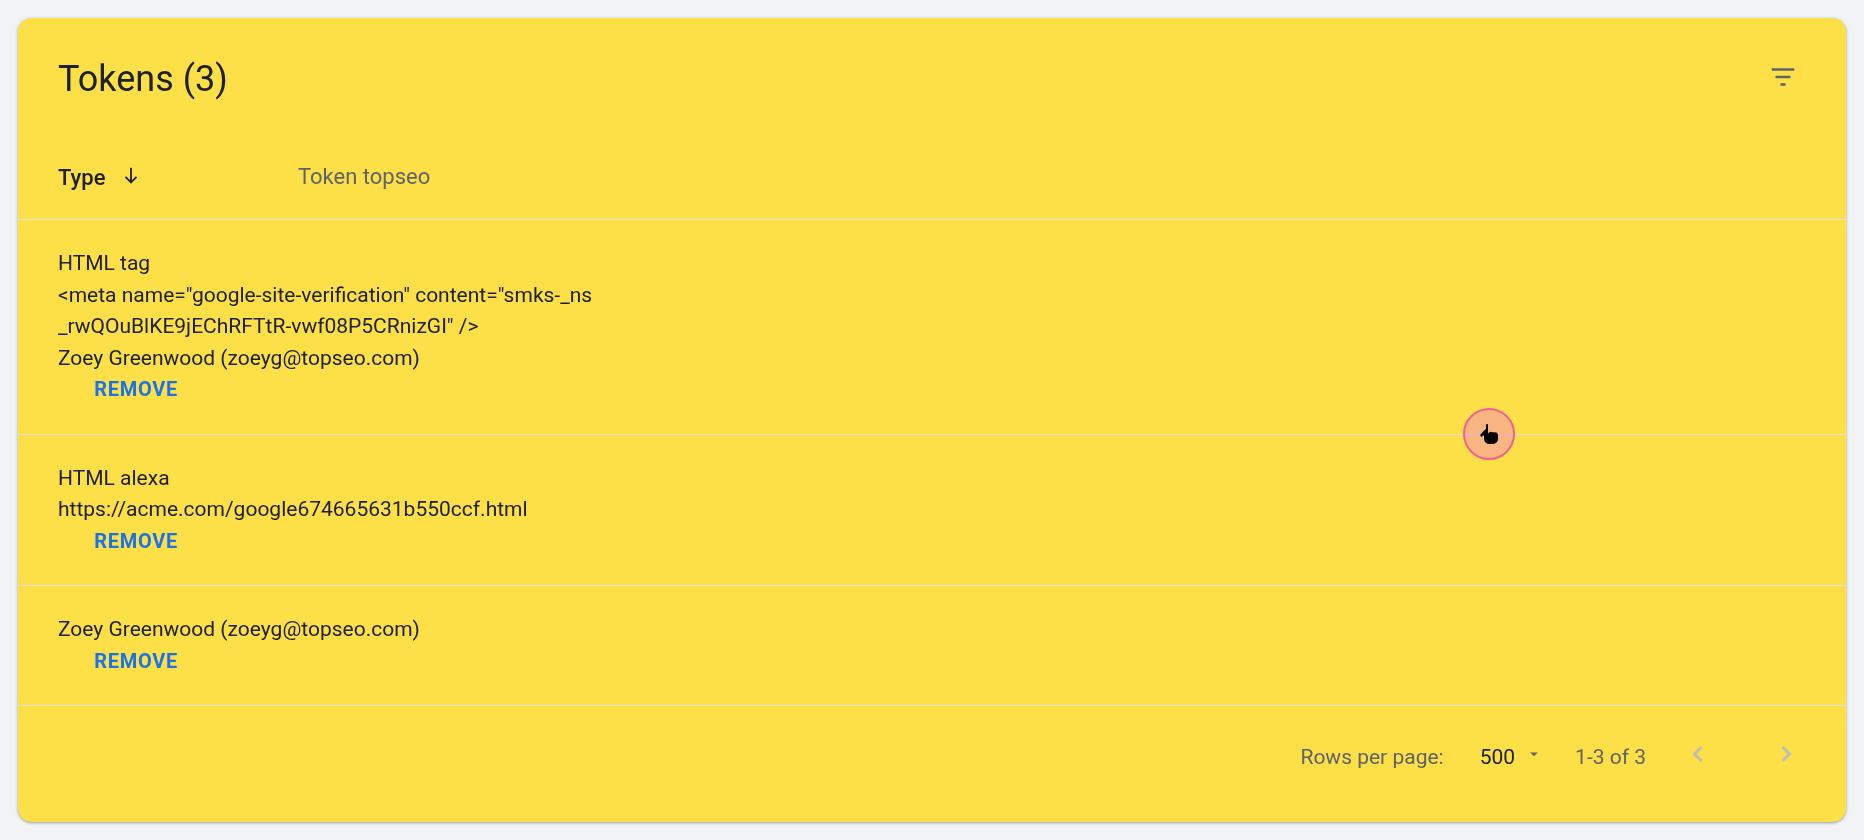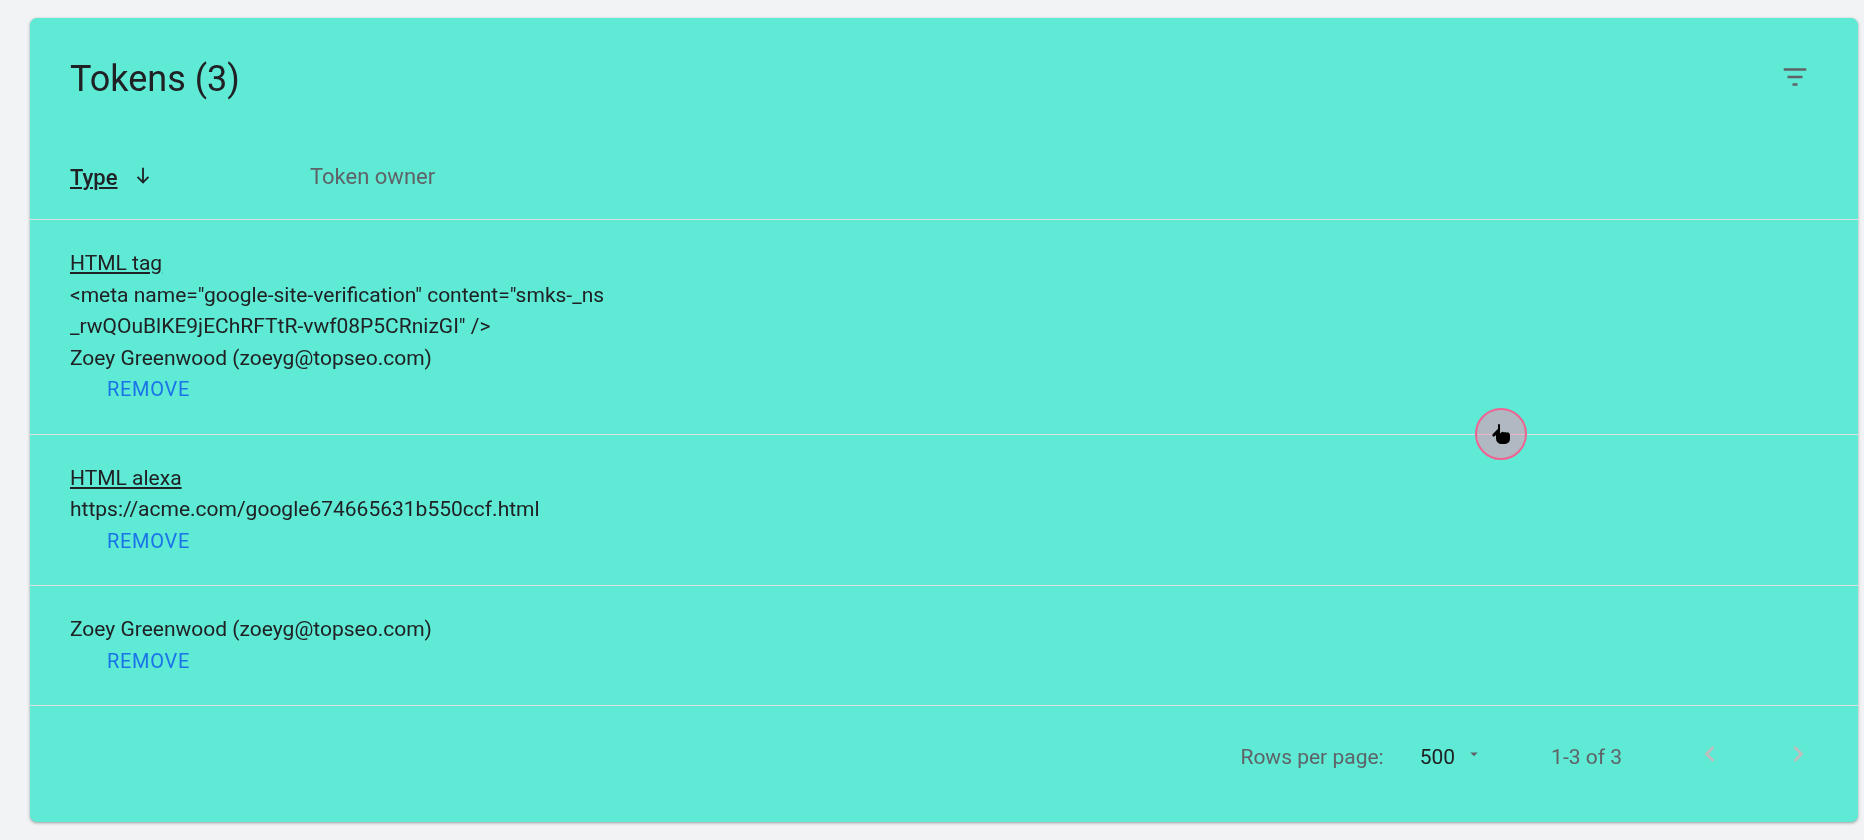--- a/index.html
+++ b/index.html
@@ -4,30 +4,29 @@
 <style>
   * { box-sizing: border-box; margin: 0; padding: 0; }
   body {
     font-family: Roboto, "Helvetica Neue", Arial, sans-serif;
     background: #f1f3f4;
     width: 1864px;
     height: 840px;
     padding: 18px;
   }
   .card {
-    background: #5eead4;
-    border-radius: 7px;
+    background: #fde047;
+    border-radius: 14px;
     box-shadow: 0 1px 2px rgba(60,64,67,0.3), 0 1px 3px 1px rgba(60,64,67,0.15);
     width: 100%;
     height: 100%;
     display: flex;
     flex-direction: column;
     position: relative;
     overflow: hidden;
-    margin-left: 12px;
   }
   .card-header {
     display: flex;
     align-items: center;
     justify-content: space-between;
     padding: 36px 40px 32px 40px;
   }
   .card-title {
     font-size: 36px;
     font-weight: 400;
@@ -53,39 +52,39 @@
   }
   .table-row {
     padding-top: 28px;
     padding-bottom: 28px;
     font-size: 21px;
     color: #202124;
     line-height: 1.5;
     align-items: flex-start;
     flex-direction: column;
   }
-  .col-type { width: 240px; flex-shrink:0;text-decoration:underline; }
+  .col-type { width: 240px; flex-shrink:0; }
   .col-token { width: 560px; flex-shrink:0; word-break: break-all; padding-right: 24px; }
   .col-owner { flex: 1; padding-right: 24px; }
   .col-action { width: 120px; text-align: right; flex-shrink:0; }
   .table-header .col-type { color:#202124; font-weight:500; display:flex; align-items:center; gap:14px; }
   .sort-arrow svg { width:22px; height:22px; }
   .remove-btn {
     color: #1a73e8;
-    font-weight: 400;
+    font-weight: 700;
     font-size: 20px;
     letter-spacing: 0.7px;
     cursor: pointer;
     user-select: none;
   }
   .pagination {
     display: flex;
     align-items: center;
     justify-content: flex-end;
-    gap: 68px;
+    gap: 32px;
     padding: 28px 40px;
     font-size: 21px;
     color: #5f6368;
   }
   .rows-per-page { display:flex; align-items:center; gap:36px; }
   .rpp-select { display:flex; align-items:flex-start; gap:10px; color:#202124; cursor:pointer; }
   .rpp-select svg { width:18px; height:18px; fill:#5f6368; }
   .page-btn { cursor:pointer; color:#bdbdbd; padding:6px; }
   .page-btn svg { width:28px; height:28px; }
   .pagenav { display:flex; align-items:center; gap:48px; }
@@ -120,21 +119,21 @@
   <div class="table-header">
     <div class="col-type">
       <span>Type</span>
       <span class="sort-arrow">
         <svg viewBox="0 0 24 24" fill="none" stroke="#202124" stroke-width="2">
             <line x1="12" y1="4" x2="12" y2="20"></line>
             <polyline points="6 14 12 20 18 14"></polyline>
           </svg>
       </span>
     </div>
-    <div class="col-owner">Token owner</div>
+    <div class="col-owner">Token topseo</div>
     <div class="col-action"></div>
   </div>
 
   <div class="table-row">
     <div class="col-type">HTML tag</div>
     <div class="col-token">&lt;meta name="google-site-verification" content="smks-_ns_rwQOuBlKE9jEChRFTtR-vwf08P5CRnizGI" /&gt;</div>
     <div class="col-owner">Zoey Greenwood (zoeyg@topseo.com)</div>
     <div class="col-action"><span class="remove-btn">REMOVE</span></div>
   </div>
 

